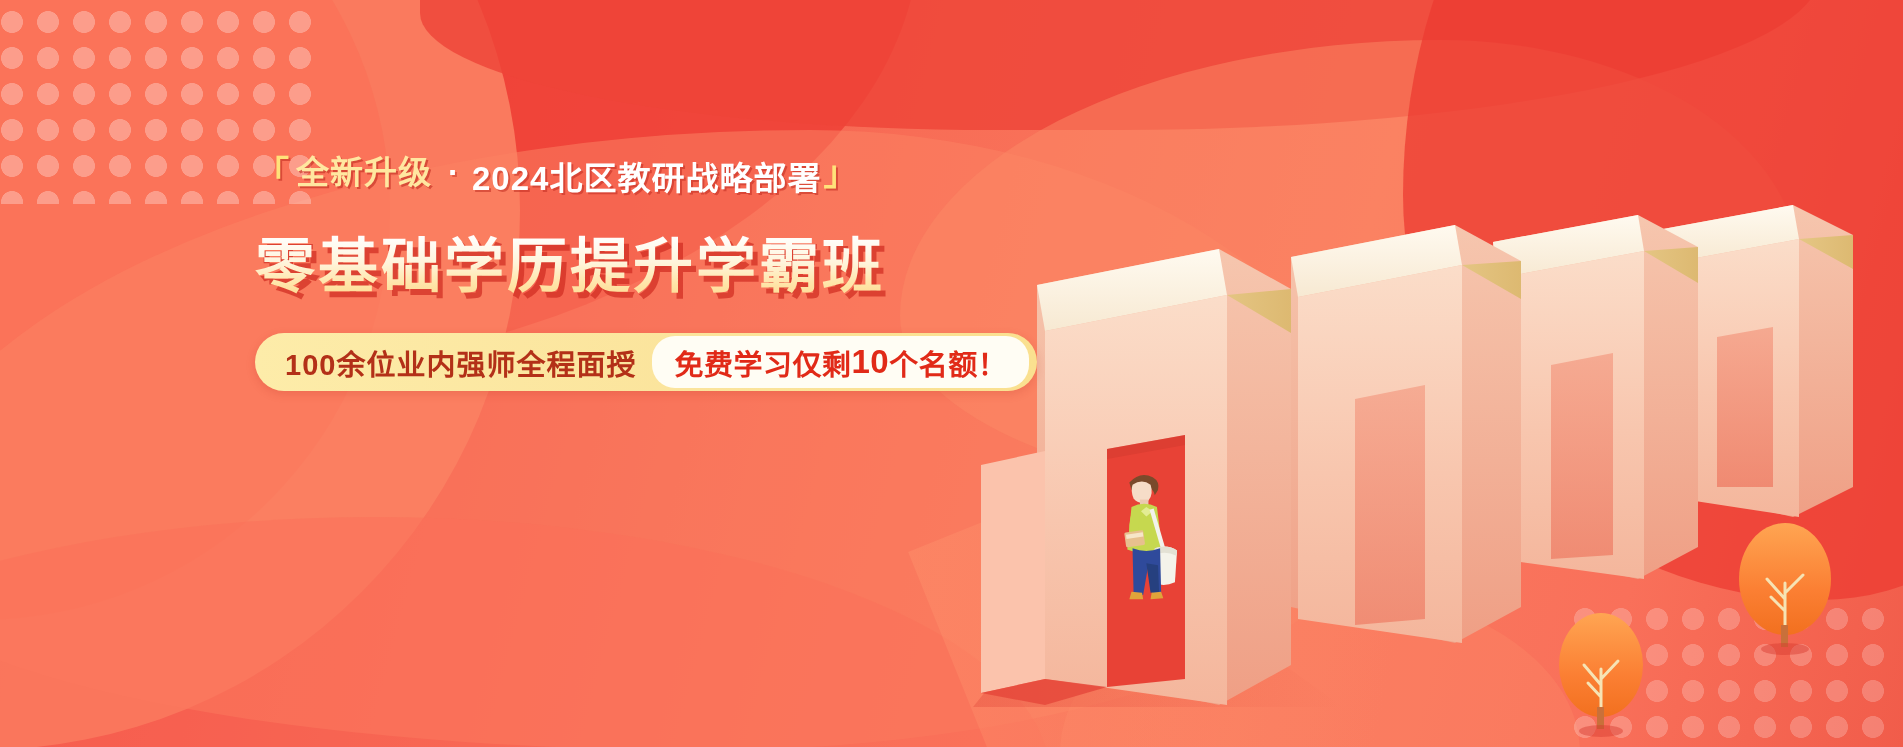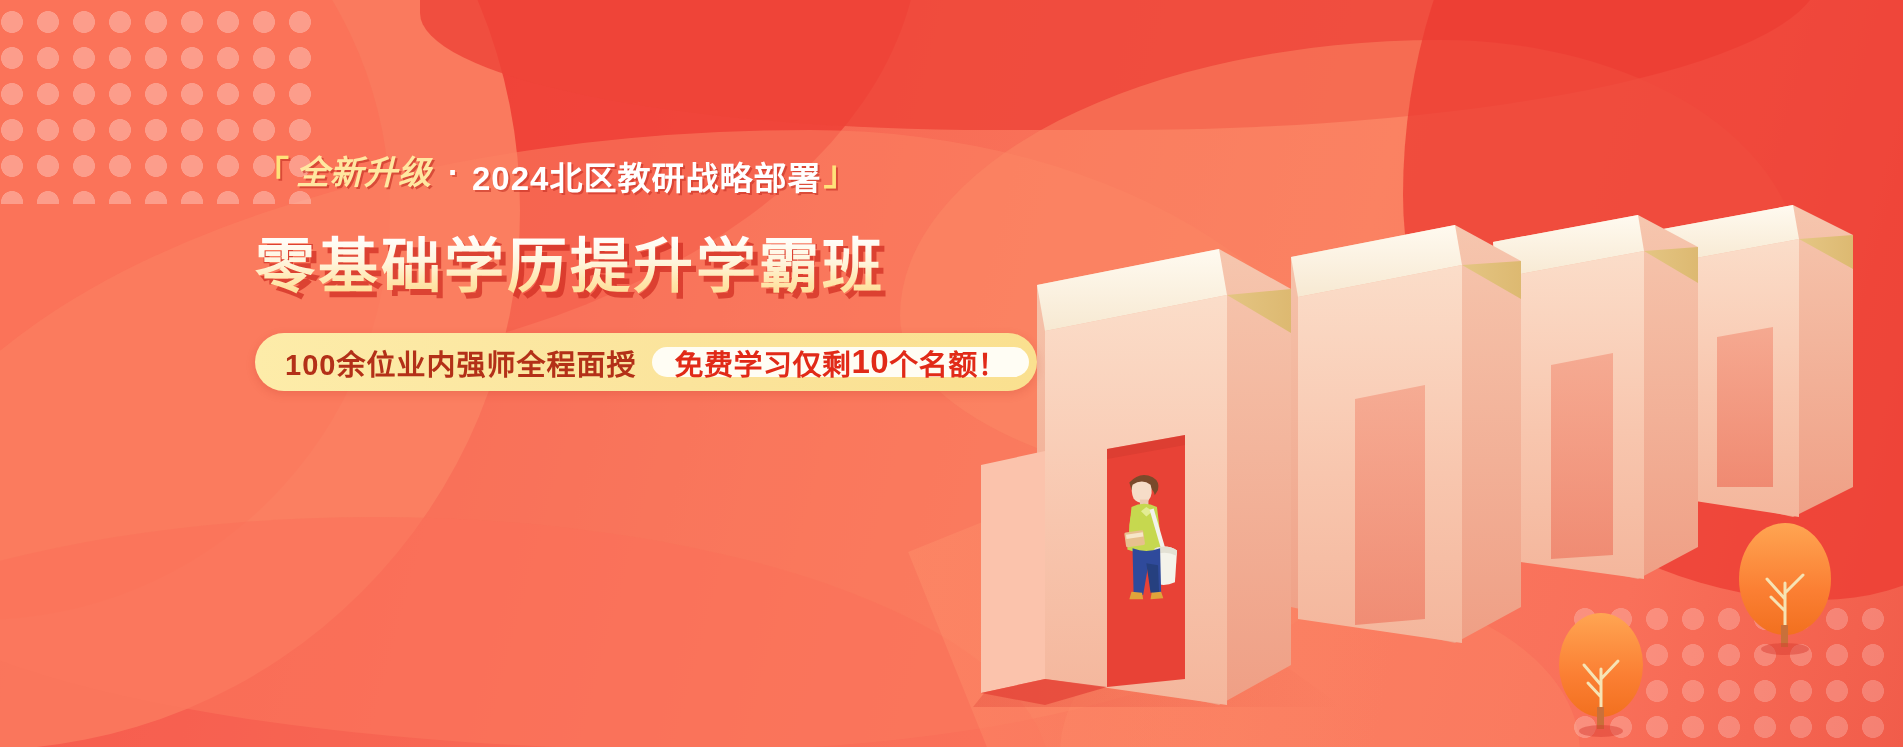--- a/index.html
+++ b/index.html
@@ -124,21 +124,20 @@
     font-size:34px;
     font-weight:bold;
     text-shadow:2px 2px 0 rgba(192,40,30,.55);
   }
   .bracket.left{margin-right:2px;}
   .bracket.right{margin-left:2px;}
   .eyebrow-gold{
     color:#ffe7a0;
     text-shadow:2px 2px 0 rgba(193,44,32,.6);
     padding:0 4px;
-    font-style:italic;
   }
   .eyebrow-dot{
     color:#ffffff;
     padding:0 12px;
     text-shadow:2px 2px 0 rgba(193,44,32,.45);
   }
   .eyebrow-white{
     color:#ffffff;
     text-shadow:2px 2px 0 rgba(193,44,32,.55);
     margin-top:12px;
@@ -172,21 +171,21 @@
   .pill-text{
     font-size:29px;
     font-weight:bold;
     color:#b33018;
     letter-spacing:1px;
     padding-right:16px;
   }
   .pill-inner{
     display:inline-flex;
     align-items:center;
-    height:30px;
+    height:52px;
     padding:0 22px;
     border-radius:23px;
     background:#fffdf4;
     font-size:29px;
     font-weight:bold;
     color:#e12a18;
     letter-spacing:.5px;
   }
   .pill-inner .num{font-size:33px;}
 

